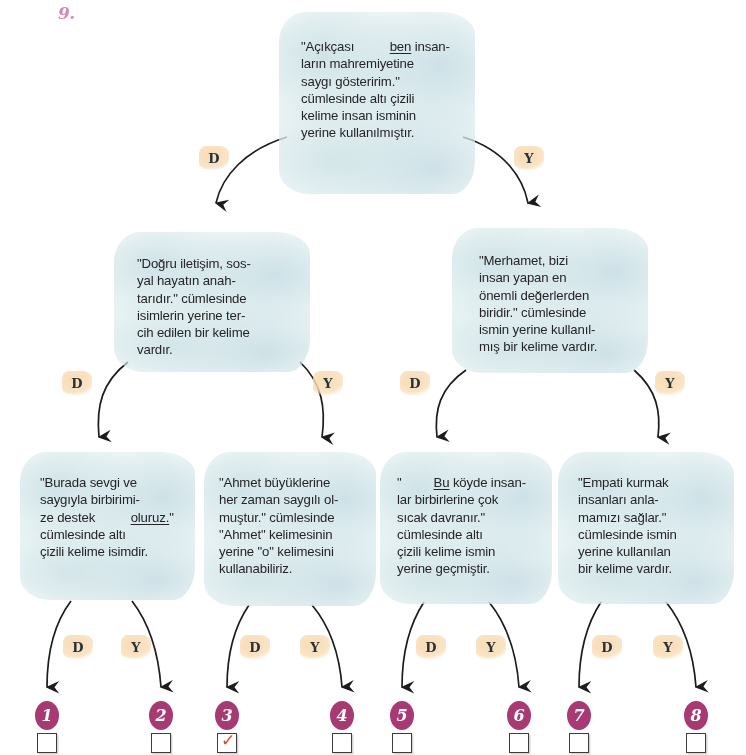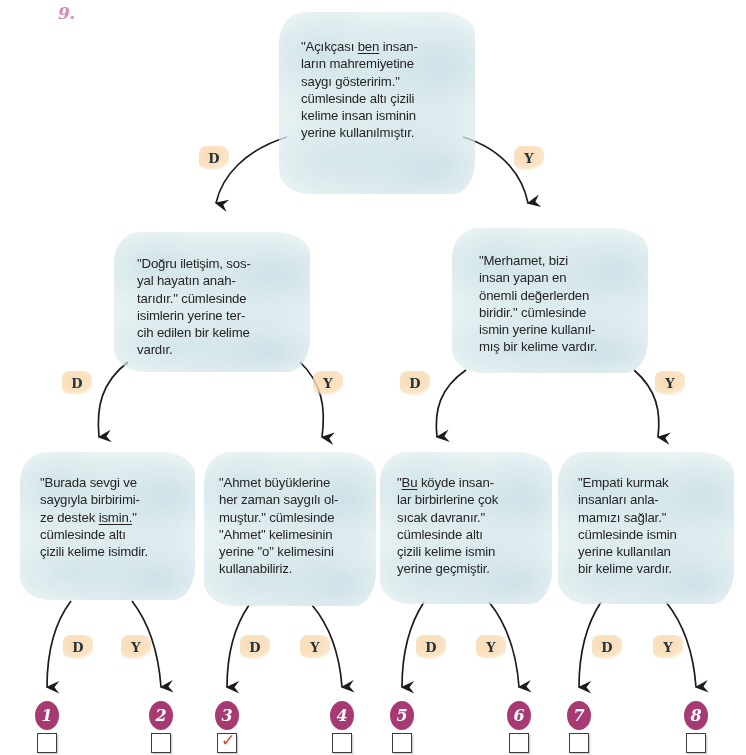--- a/index.html
+++ b/index.html
@@ -49,21 +49,21 @@
   }
   .blob .txt {
     position: absolute;
     font-family: "Liberation Sans", sans-serif;
     font-size: 13.2px;
     line-height: 17.3px;
     color: #262427;
     letter-spacing: -0.15px;
     white-space: pre-line;
   }
-  .u { text-decoration: underline; text-underline-offset: 2px; }
+  .u { text-decoration: underline; text-underline-offset: 2px; margin-left: 32px; }
 
   
   .chip {
     position: absolute;
     width: 30px;
     height: 24px;
     border-radius: 7px 9px 6px 10px / 8px 6px 10px 7px;
     background:
       radial-gradient(ellipse 80% 70% at 40% 40%, rgba(248,219,178,0.98), rgba(248,219,178,0.75) 70%, rgba(250,228,196,0) 95%);
     display: flex;
@@ -177,21 +177,21 @@
 insan yapan en
 önemli değerlerden
 biridir." cümlesinde
 ismin yerine kullanıl-
 mış bir kelime vardır.</div>
   </div>
 
   <div class="blob" style="left:20px; top:452px; width:175px; height:148px;">
     <div class="txt" style="left:20px; top:22px; width:150px;">"Burada sevgi ve
 saygıyla birbirimi-
-ze destek <span class="u">ismin.</span>"
+ze destek <span class="u">oluruz.</span>"
 cümlesinde altı
 çizili kelime isimdir.</div>
   </div>
 
   <div class="blob" style="left:204px; top:452px; width:172px; height:154px;">
     <div class="txt" style="left:15px; top:22px; width:152px;">"Ahmet büyüklerine
 her zaman saygılı ol-
 muştur." cümlesinde
 "Ahmet" kelimesinin
 yerine "o" kelimesini

